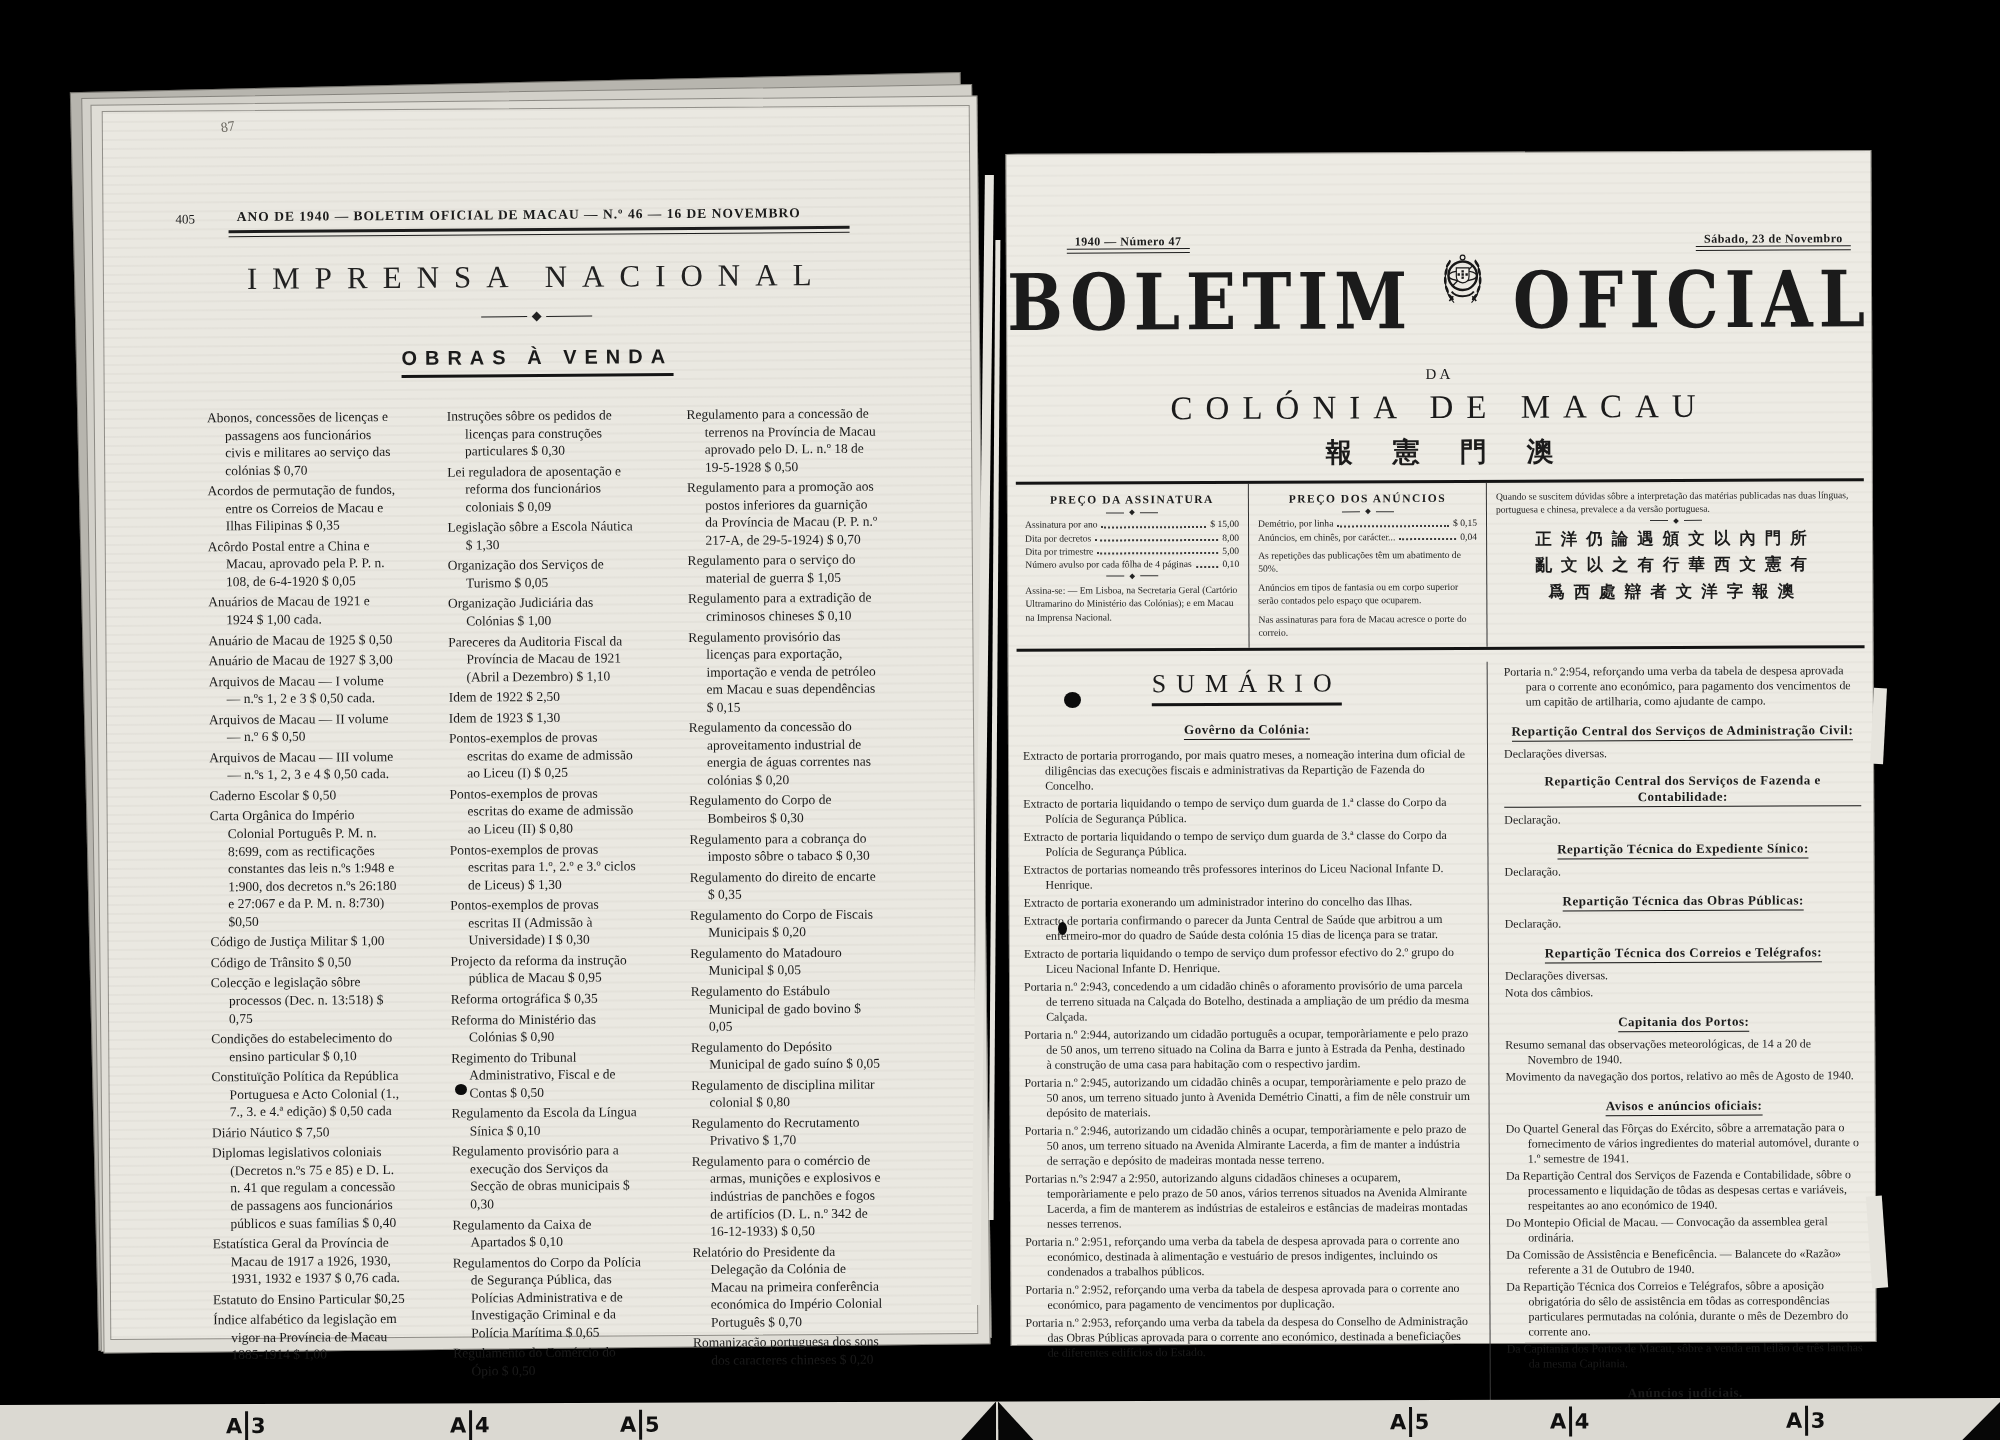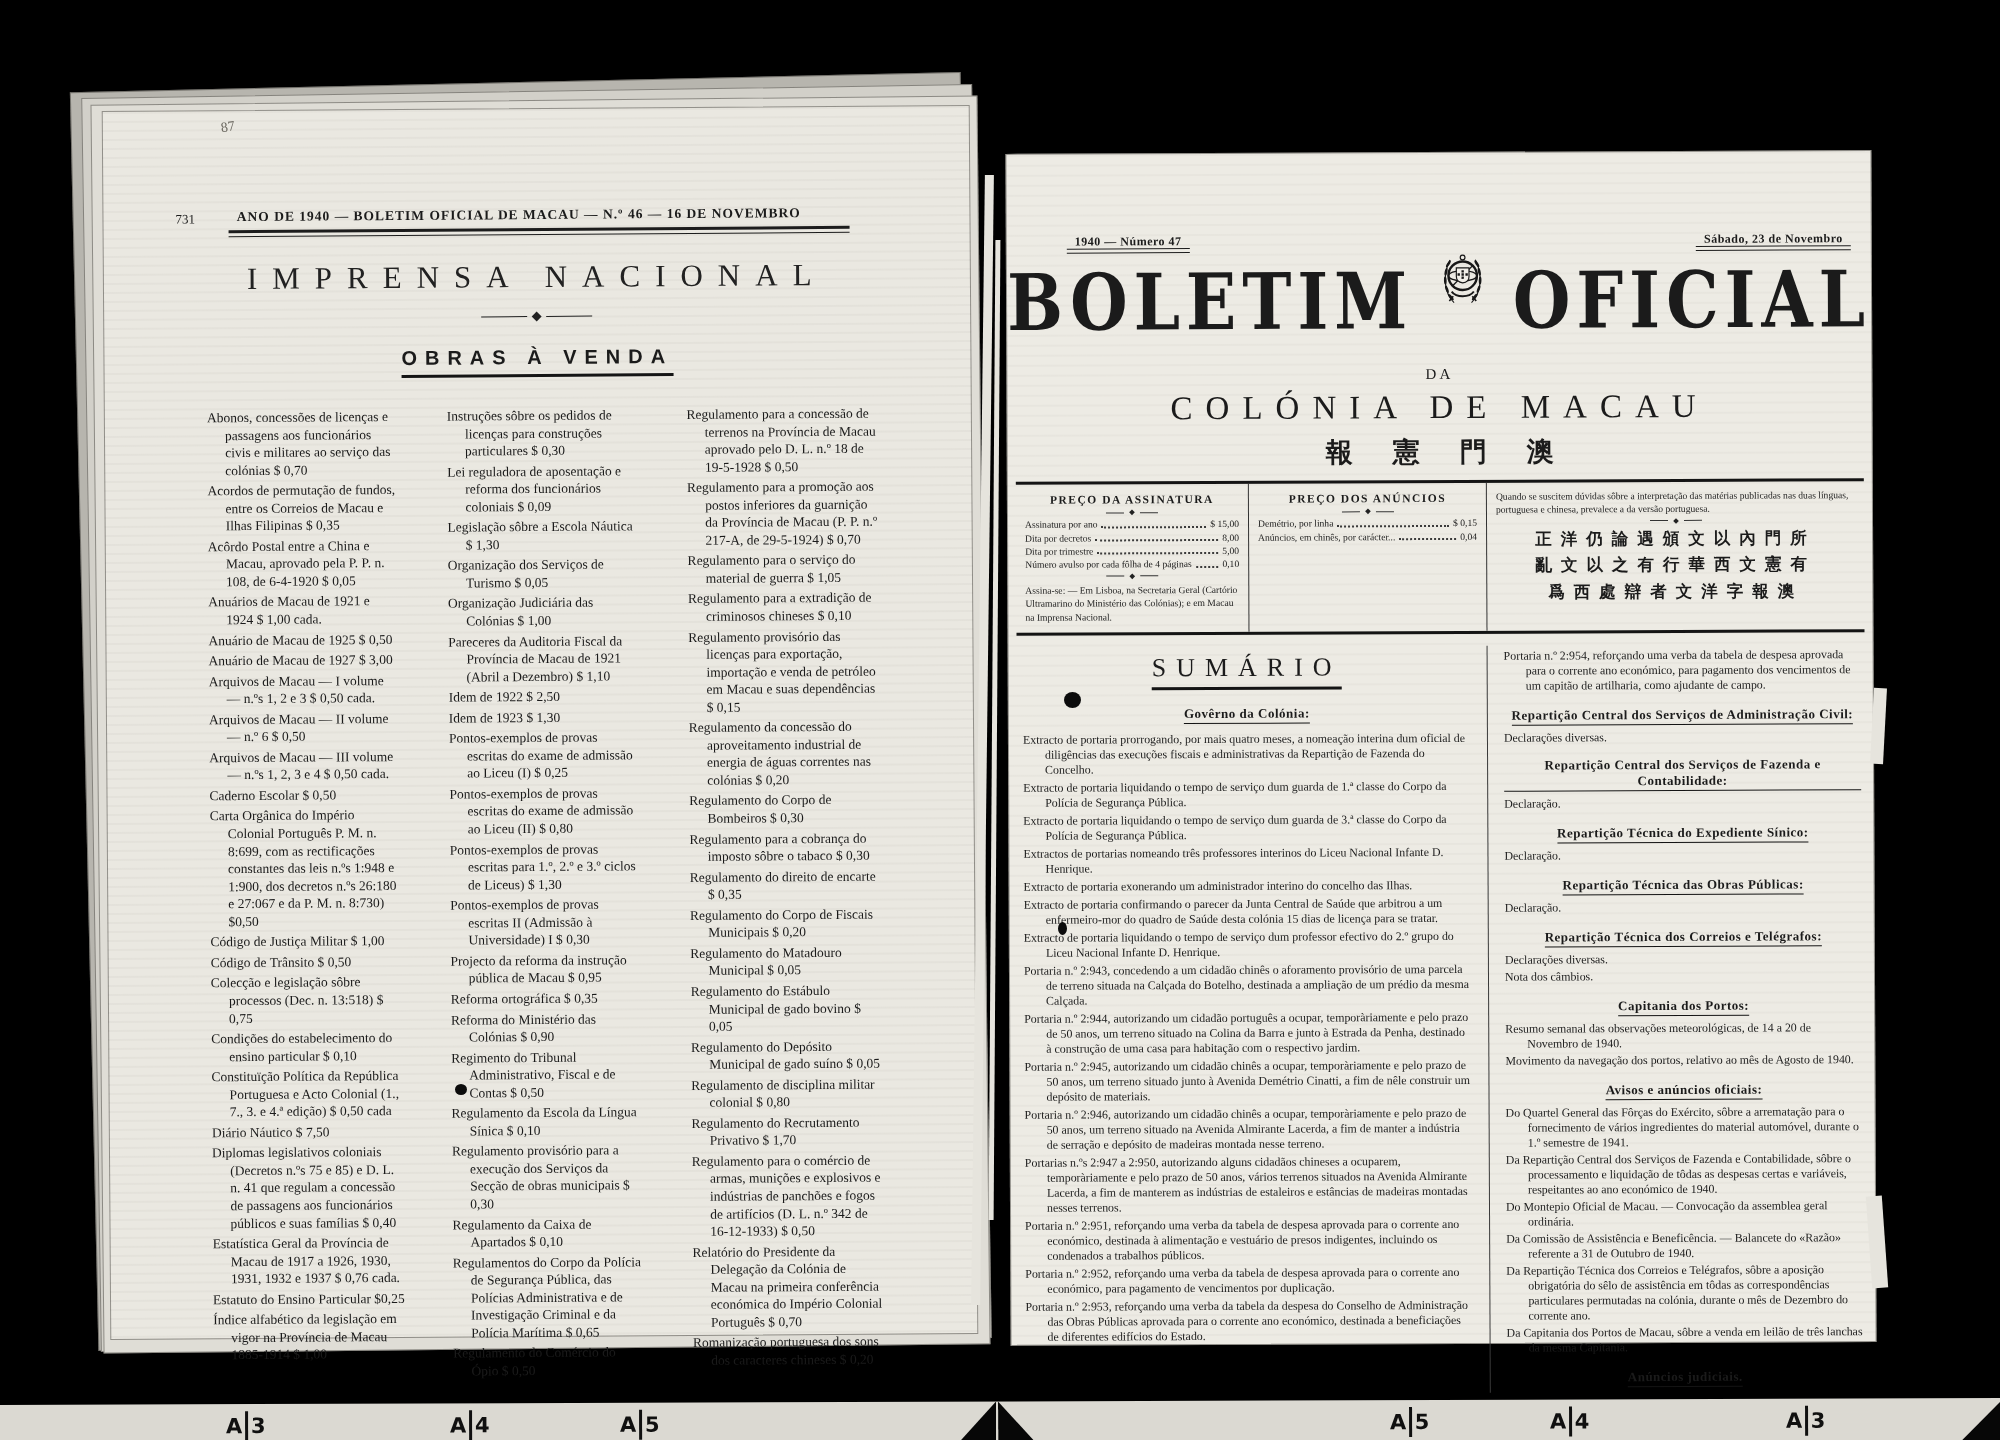--- a/index.html
+++ b/index.html
@@ -98,21 +98,21 @@
 
 <div id="stage">
 
   <div id="left-stack">
     <div class="sheet s1"></div>
     <div class="sheet s2"></div>
     <div class="sheet s3"></div>
     <div class="sheet lp-main">
       <div class="lp-pencil">87</div>
       <div class="lp-head">
-        <span class="lp-pageno">731</span>
+        <span class="lp-pageno">405</span>
         <div class="lp-headline">ANO DE 1940 — BOLETIM OFICIAL DE MACAU — N.º 46 — 16 DE NOVEMBRO</div>
       </div>
       <div class="lp-rule"></div>
       <div class="lp-title">IMPRENSA NACIONAL</div>
       <div class="orn">
         <span class="orn-line"></span>
           <span class="orn-diamond"></span>
           <span class="orn-line"></span>
       </div>
       <div class="lp-obras">
@@ -293,20 +293,26 @@
               <span class="pdots"></span>
               <span>$ 0,15</span>
             </div>
 
             <div class="pline">
               <span>Anúncios, em chinês, por carácter...</span>
               <span class="pdots"></span>
               <span>0,04</span>
             </div>
           </div>
+        <div>
+
+        <div class="pnote">As repetições das publicações têm um abatimento de 50%.</div>
+            <div class="pnote">Anúncios em tipos de fantasia ou em corpo superior serão contados pelo espaço que ocuparem.</div>
+            <div class="pnote">Nas assinaturas para fora de Macau acresce o porte do correio.</div>
+          </div>
       </div>
       <div class="rp-box rp-box-3">
         <div>Quando se suscitem dúvidas sôbre a interpretação das matérias publicadas nas duas línguas, portuguesa e chinesa, prevalece a da versão portuguesa.</div>
         <div class="orn orn-s">
             <span class="orn-line"></span>
             <span class="orn-diamond"></span>
             <span class="orn-line"></span>
           </div>
         <div>
 

